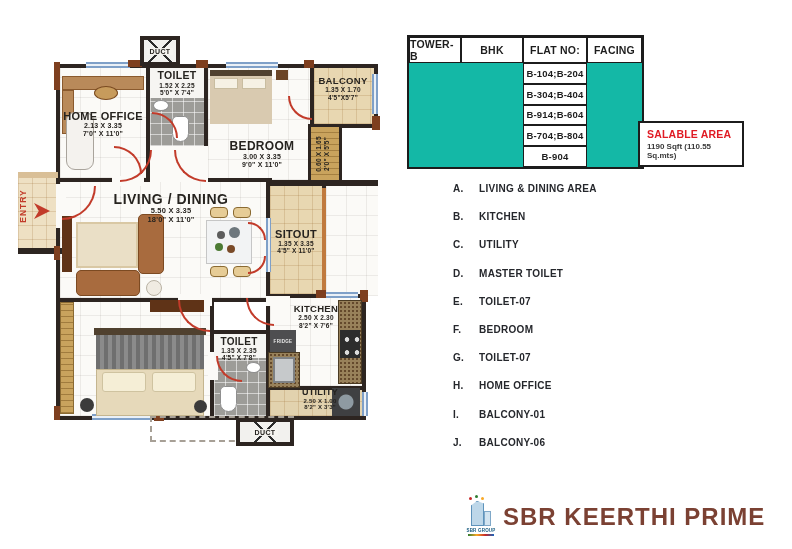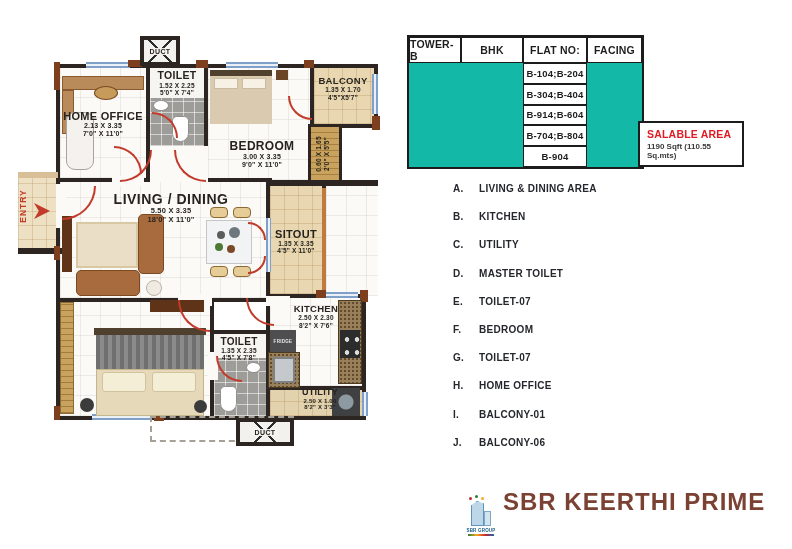--- a/index.html
+++ b/index.html
@@ -56,21 +56,21 @@
   #spec-table .hd{font-size:10.5px;font-weight:800;}
   #spec-table .b{font-weight:800;font-size:10.5px;}
   #salable-box{position:absolute;left:638px;top:121px;width:106px;height:46px;border:2px solid var(--tblline);
     background:#fff;padding:5px 0 0 7px;}
   #salable-title{color:var(--salred);font-weight:800;font-size:10.5px;letter-spacing:.2px;}
   #salable-value{font-size:8px;font-weight:600;color:#3a3a3a;margin-top:2px;}
   #legend{position:absolute;left:453px;top:183px;display:flex;flex-direction:column;gap:17.2px;}
   .lg-row{display:flex;font-size:10px;font-weight:700;letter-spacing:.3px;color:var(--legend);}
   .lg-key{width:26px;}
   
-  #footer-title{position:absolute;left:503px;top:488px;font-size:24px;font-weight:600;
+  #footer-title{position:absolute;left:503px;top:503px;font-size:24px;font-weight:600;
     letter-spacing:1px;color:var(--maroon);}
   #logo{position:absolute;left:466px;top:496px;width:30px;height:44px;}
   #logo .tower{position:absolute;left:5px;top:5px;width:13px;height:25px;background:#bdd7e9;border:1px solid #5e93bb;
     clip-path:polygon(0 18%,45% 0,100% 10%,100% 100%,0 100%);}
   #logo .annex{position:absolute;left:18px;top:15px;width:7px;height:15px;background:#d2e4f0;border:1px solid #7fa8c8;}
   #logo .dot{position:absolute;width:3px;height:3px;border-radius:50%;}
   #logo .grouptext{position:absolute;left:0;top:32px;width:30px;text-align:center;font-size:4.5px;
     font-weight:700;color:#14597f;letter-spacing:.2px;}
   #logo .stripe{position:absolute;left:2px;top:38px;width:26px;height:2px;
     background:linear-gradient(90deg,#2e7d32,#f9a825,#c62828,#1565c0);}

